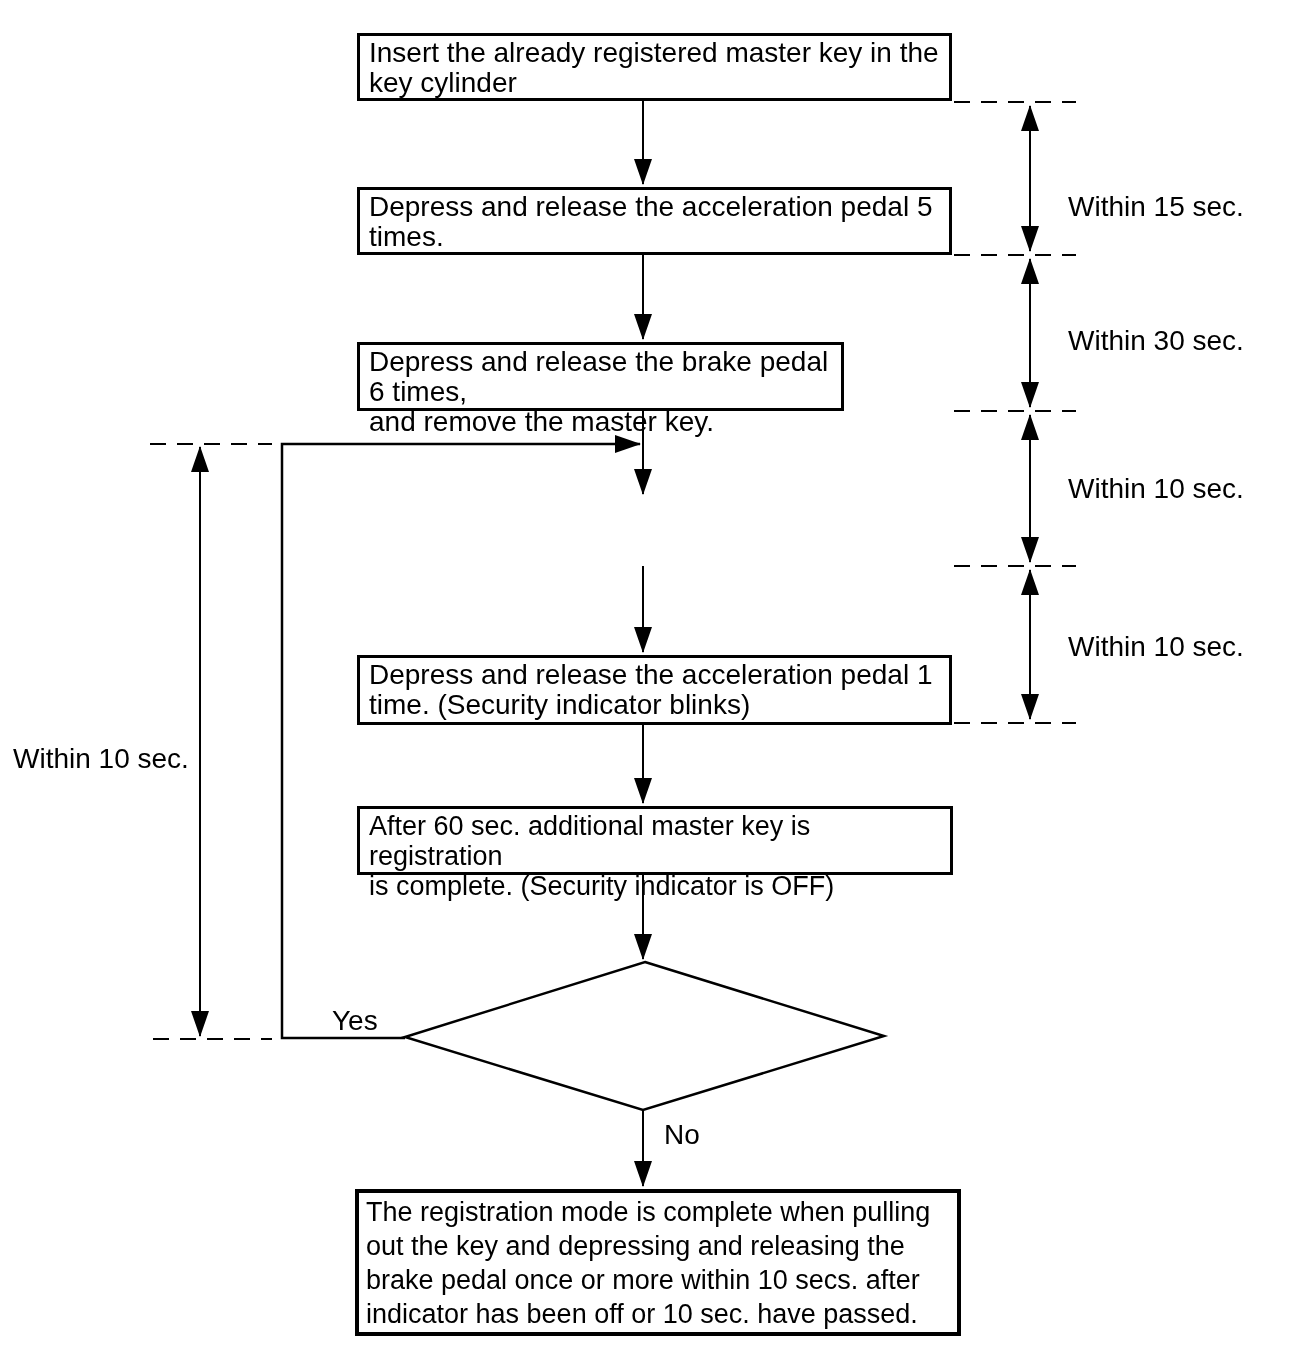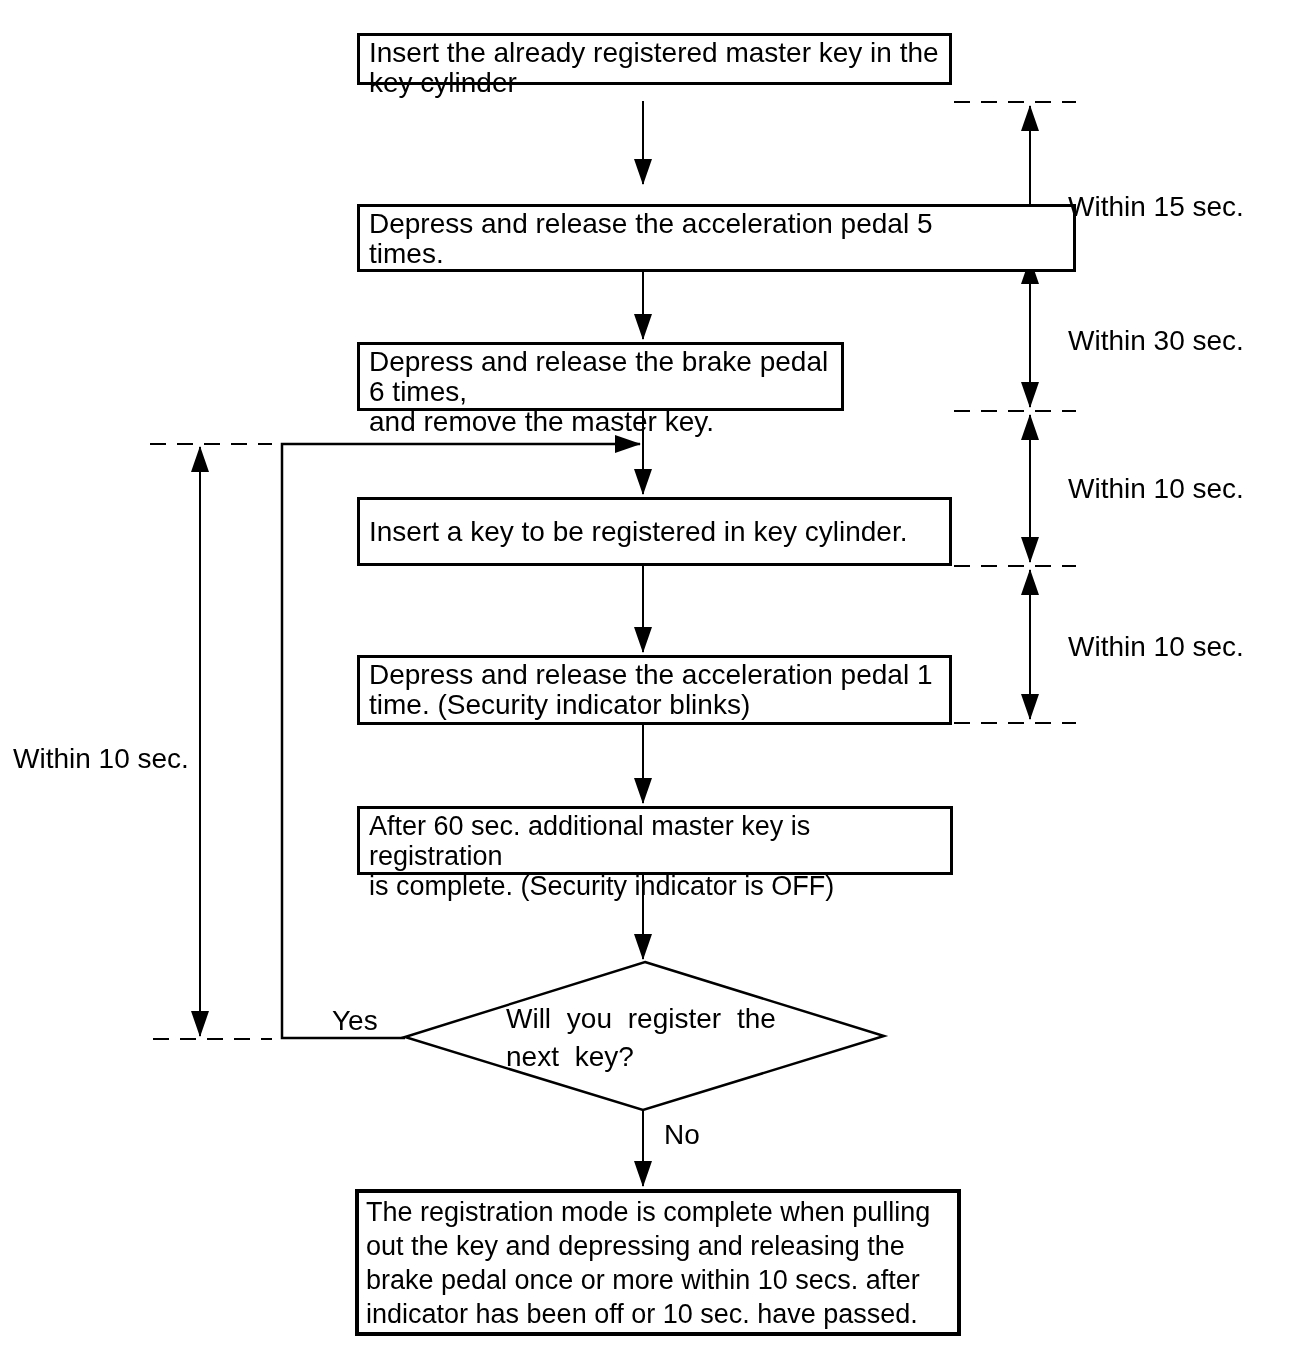--- a/index.html
+++ b/index.html
@@ -66,39 +66,36 @@
       <line x1="954" y1="411" x2="1076" y2="411" stroke-dasharray="16 11"></line>
       <line x1="954" y1="566" x2="1076" y2="566" stroke-dasharray="16 11"></line>
       <line x1="954" y1="723" x2="1076" y2="723" stroke-dasharray="16 11"></line>
       <line x1="1030" y1="106" x2="1030" y2="251" marker-start="url(#as)" marker-end="url(#ae)"></line>
       <line x1="1030" y1="259" x2="1030" y2="407" marker-start="url(#as)" marker-end="url(#ae)"></line>
       <line x1="1030" y1="415" x2="1030" y2="562" marker-start="url(#as)" marker-end="url(#ae)"></line>
       <line x1="1030" y1="570" x2="1030" y2="719" marker-start="url(#as)" marker-end="url(#ae)"></line>
     </g>
   </svg>
 
-  <div class="pbox" style="left:357px;top:33px;width:595px;height:52px;">Insert the already registered master key in the
+  <div class="pbox" style="left:357px;top:33px;width:595px;height:68px;">Insert the already registered master key in the
 key cylinder</div>
 
-  <div class="pbox" style="left:357px;top:204px;width:719px;height:68px;">Depress and release the acceleration pedal 5
+  <div class="pbox" style="left:357px;top:187px;width:595px;height:68px;">Depress and release the acceleration pedal 5
 times.</div>
 
   <div class="pbox" style="left:357px;top:342px;width:487px;height:69px;">Depress and release the brake pedal 6 times,
 and remove the master key.</div>
 
-  <div class="pbox" style="left:357px;top:497px;width:595px;height:69px;padding-top:17px;">Insert a key to be registered in key cylinder.</div>
 
   <div class="pbox" style="left:357px;top:655px;width:595px;height:70px;">Depress and release the acceleration pedal 1
 time. (Security indicator blinks)</div>
 
   <div class="pbox" style="left:357px;top:806px;width:596px;height:69px;font-size:27px;">After 60 sec. additional master key is registration
 is complete. (Security indicator is OFF)</div>
 
-  <div class="dtext" style="left:506px;top:1000px;width:300px;">Will you register the
-next key?</div>
 
   <div class="lbl" style="left:332px;top:1004px;">Yes</div>
   <div class="lbl" style="left:664px;top:1118px;">No</div>
 
   <div class="rbox" style="left:355px;top:1189px;width:606px;height:147px;padding-left:7px;">The registration mode is complete when pulling
 out the key and depressing and releasing the
 brake pedal once or more within 10 secs. after
 indicator has been off or 10 sec. have passed.</div>
 
   <div class="lbl" style="left:1068px;top:182px;margin-top:8px;">Within 15 sec.</div>

